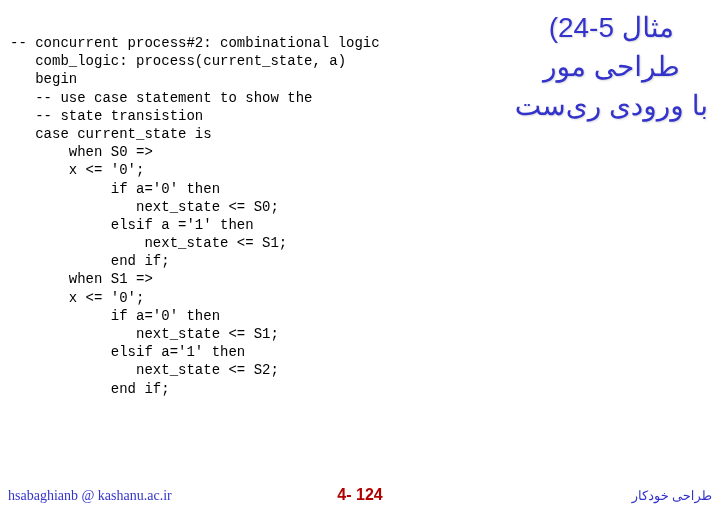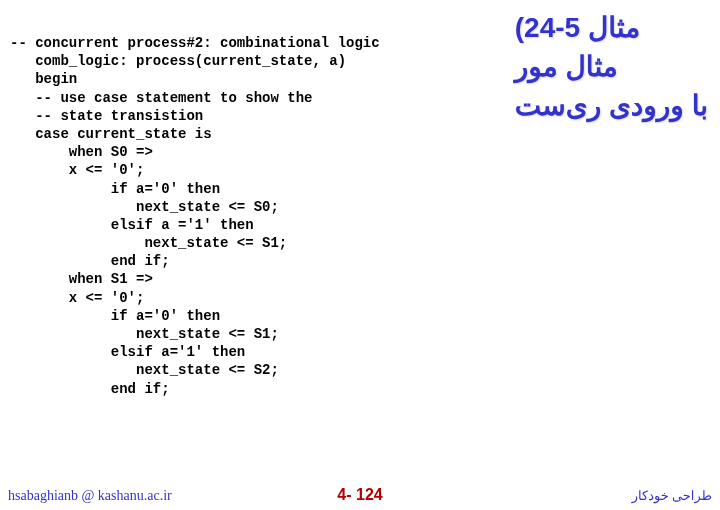--- a/index.html
+++ b/index.html
@@ -12,34 +12,34 @@
     position: relative;
     overflow: hidden;
   }
   .title {
     position: absolute;
     top: 8px;
     right: 12px;
     color: #3333cc;
     font-family: "Tahoma", "Arial", sans-serif;
     font-size: 28px;
-    font-weight: bold;
+    font-weight: normal;
     direction: rtl;
-    text-align: left;
+    text-align: center;
     line-height: 1.4;
     text-shadow: 1px 1px 2px rgba(0,0,0,0.15);
   }
   .code {
     position: absolute;
     top: 20px;
     left: 10px;
     color: #000;
     font-family: "Courier New", monospace;
     font-size: 14px;
-    font-weight: bold;
+    font-weight: normal;
     white-space: pre;
     line-height: 1.3;
   }
   .footer-left {
     position: absolute;
     bottom: 6px;
     left: 8px;
     color: #3333cc;
     font-family: "Times New Roman", serif;
     font-size: 14px;
@@ -62,21 +62,21 @@
     font-family: Liberation Serif, serif;
     font-size: 13px;
     direction: rtl;
   }
 </style>
 </head>
 <body>
 
 <div class="title">
   <div>مثال 5-24)</div>
-  <div>مثال مور</div>
+  <div>طراحی مور</div>
   <div>با ورودی ری‌ست</div>
 </div>
 
 <pre class="code">-- concurrent process#2: combinational logic
    comb_logic: process(current_state, a)
    begin
    -- use case statement to show the
    -- state transistion
    case current_state is
        when S0 =&gt;

